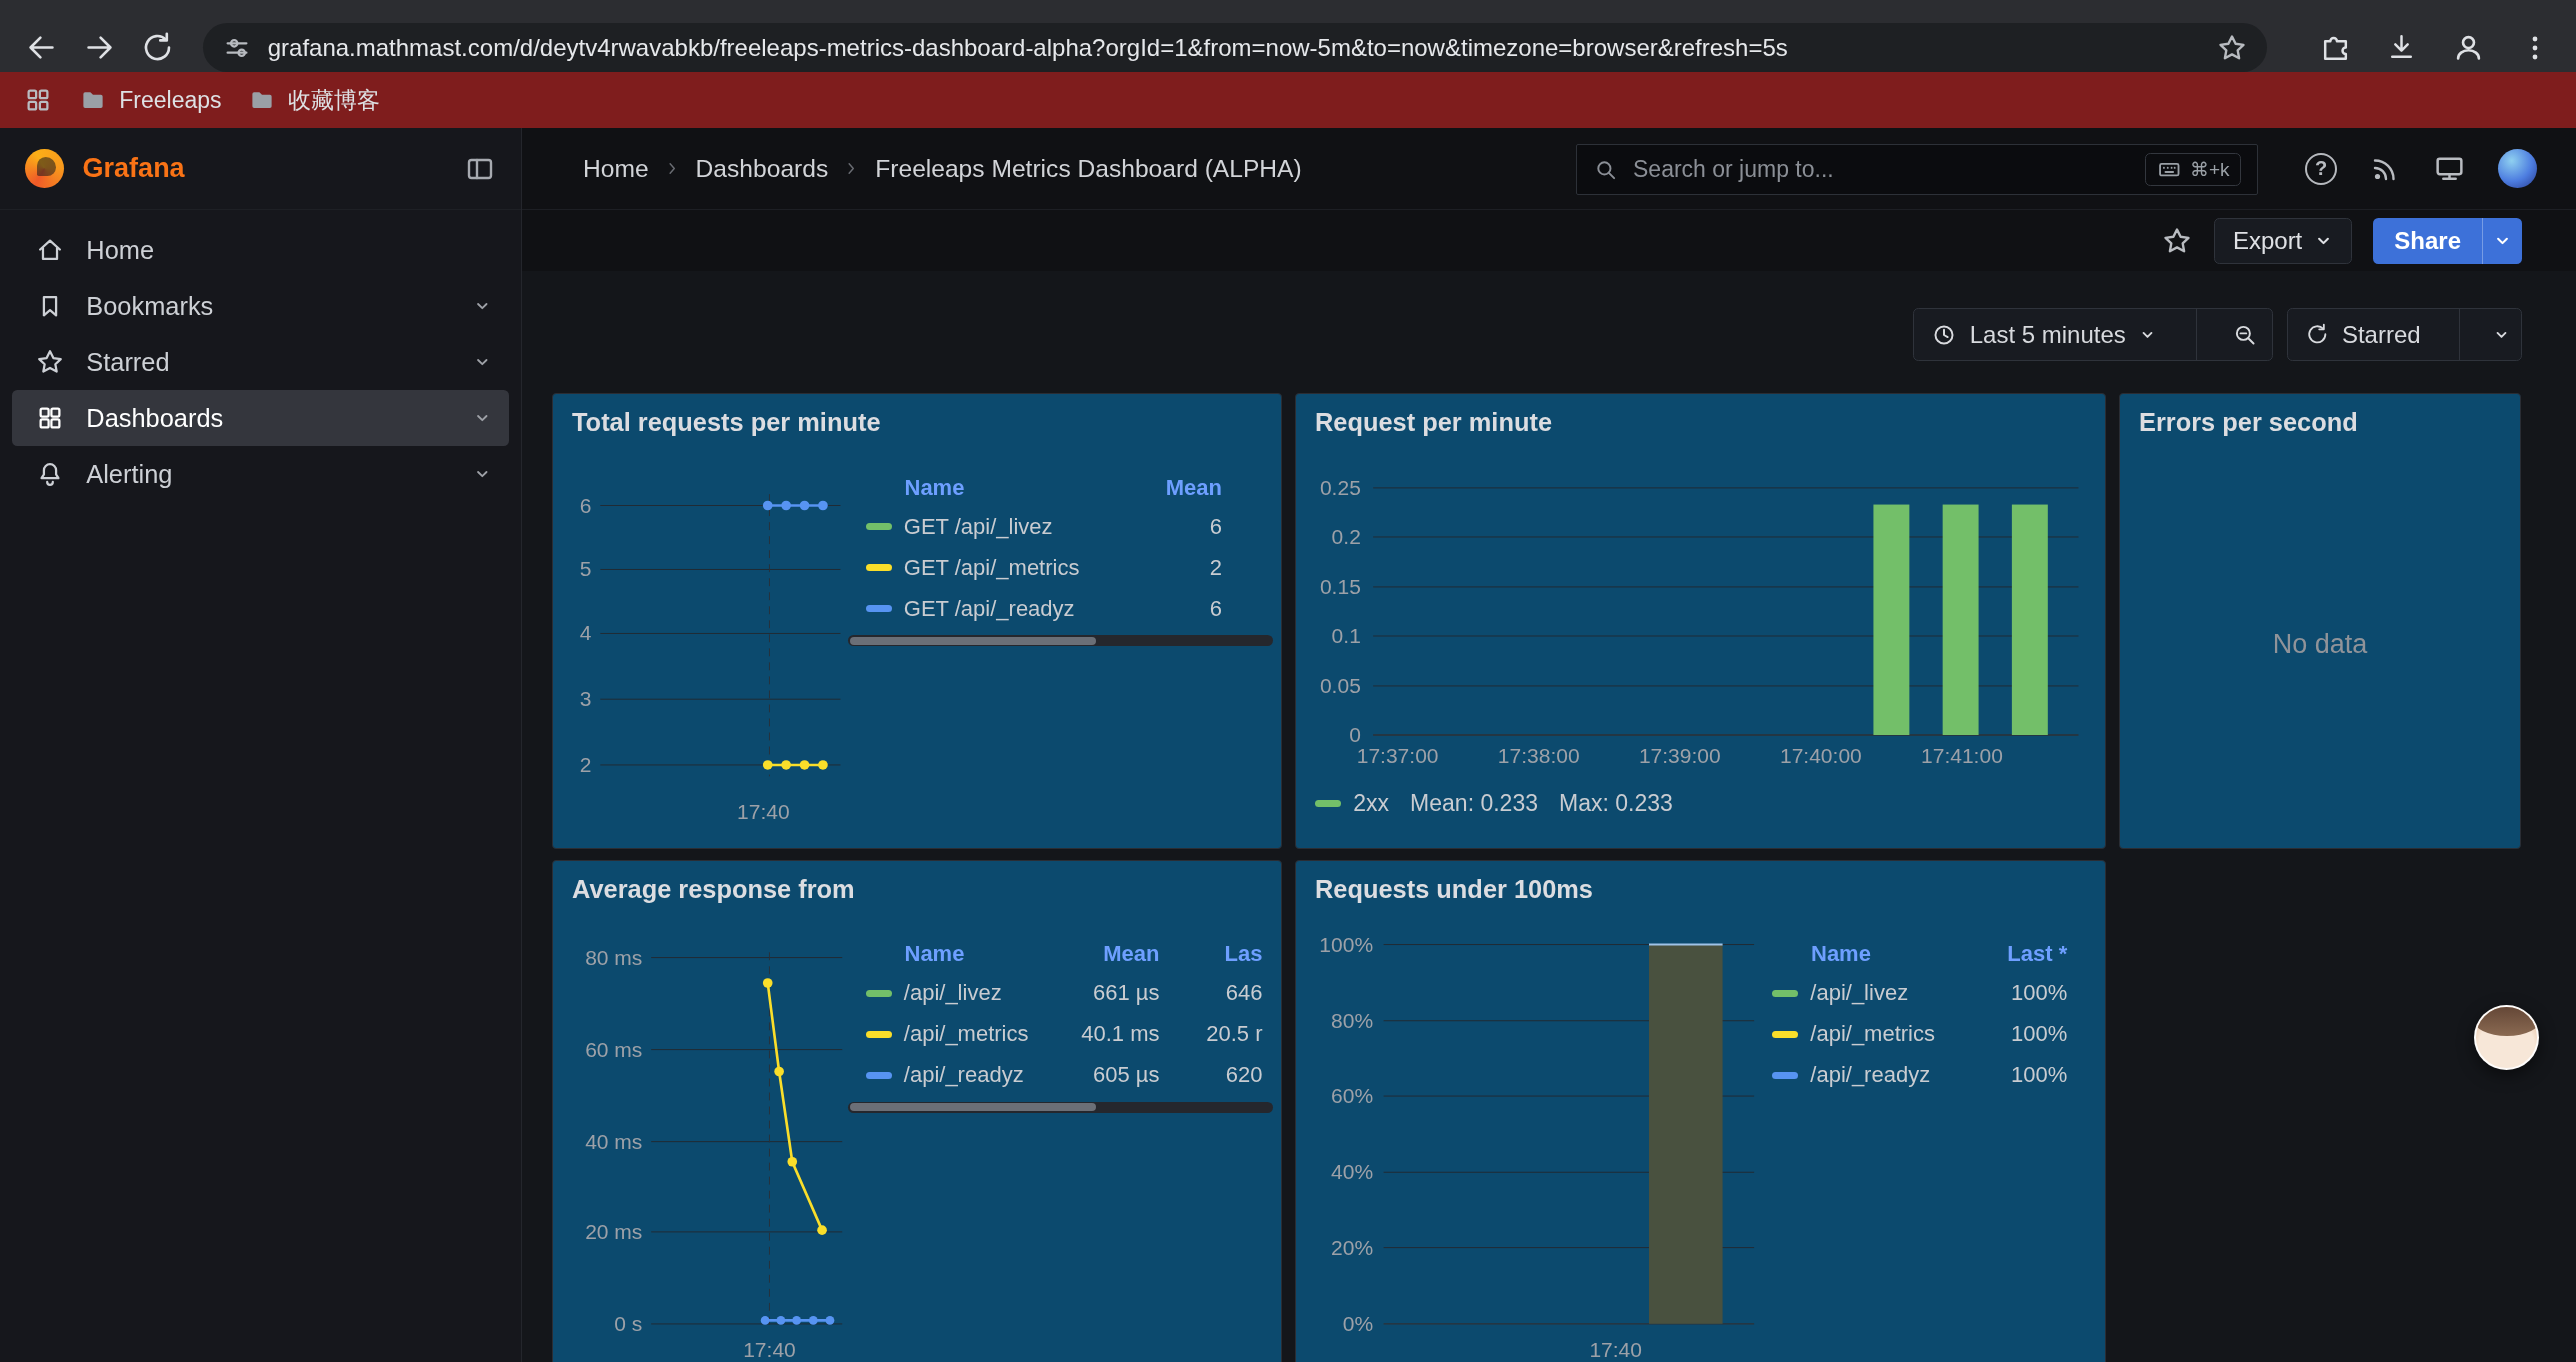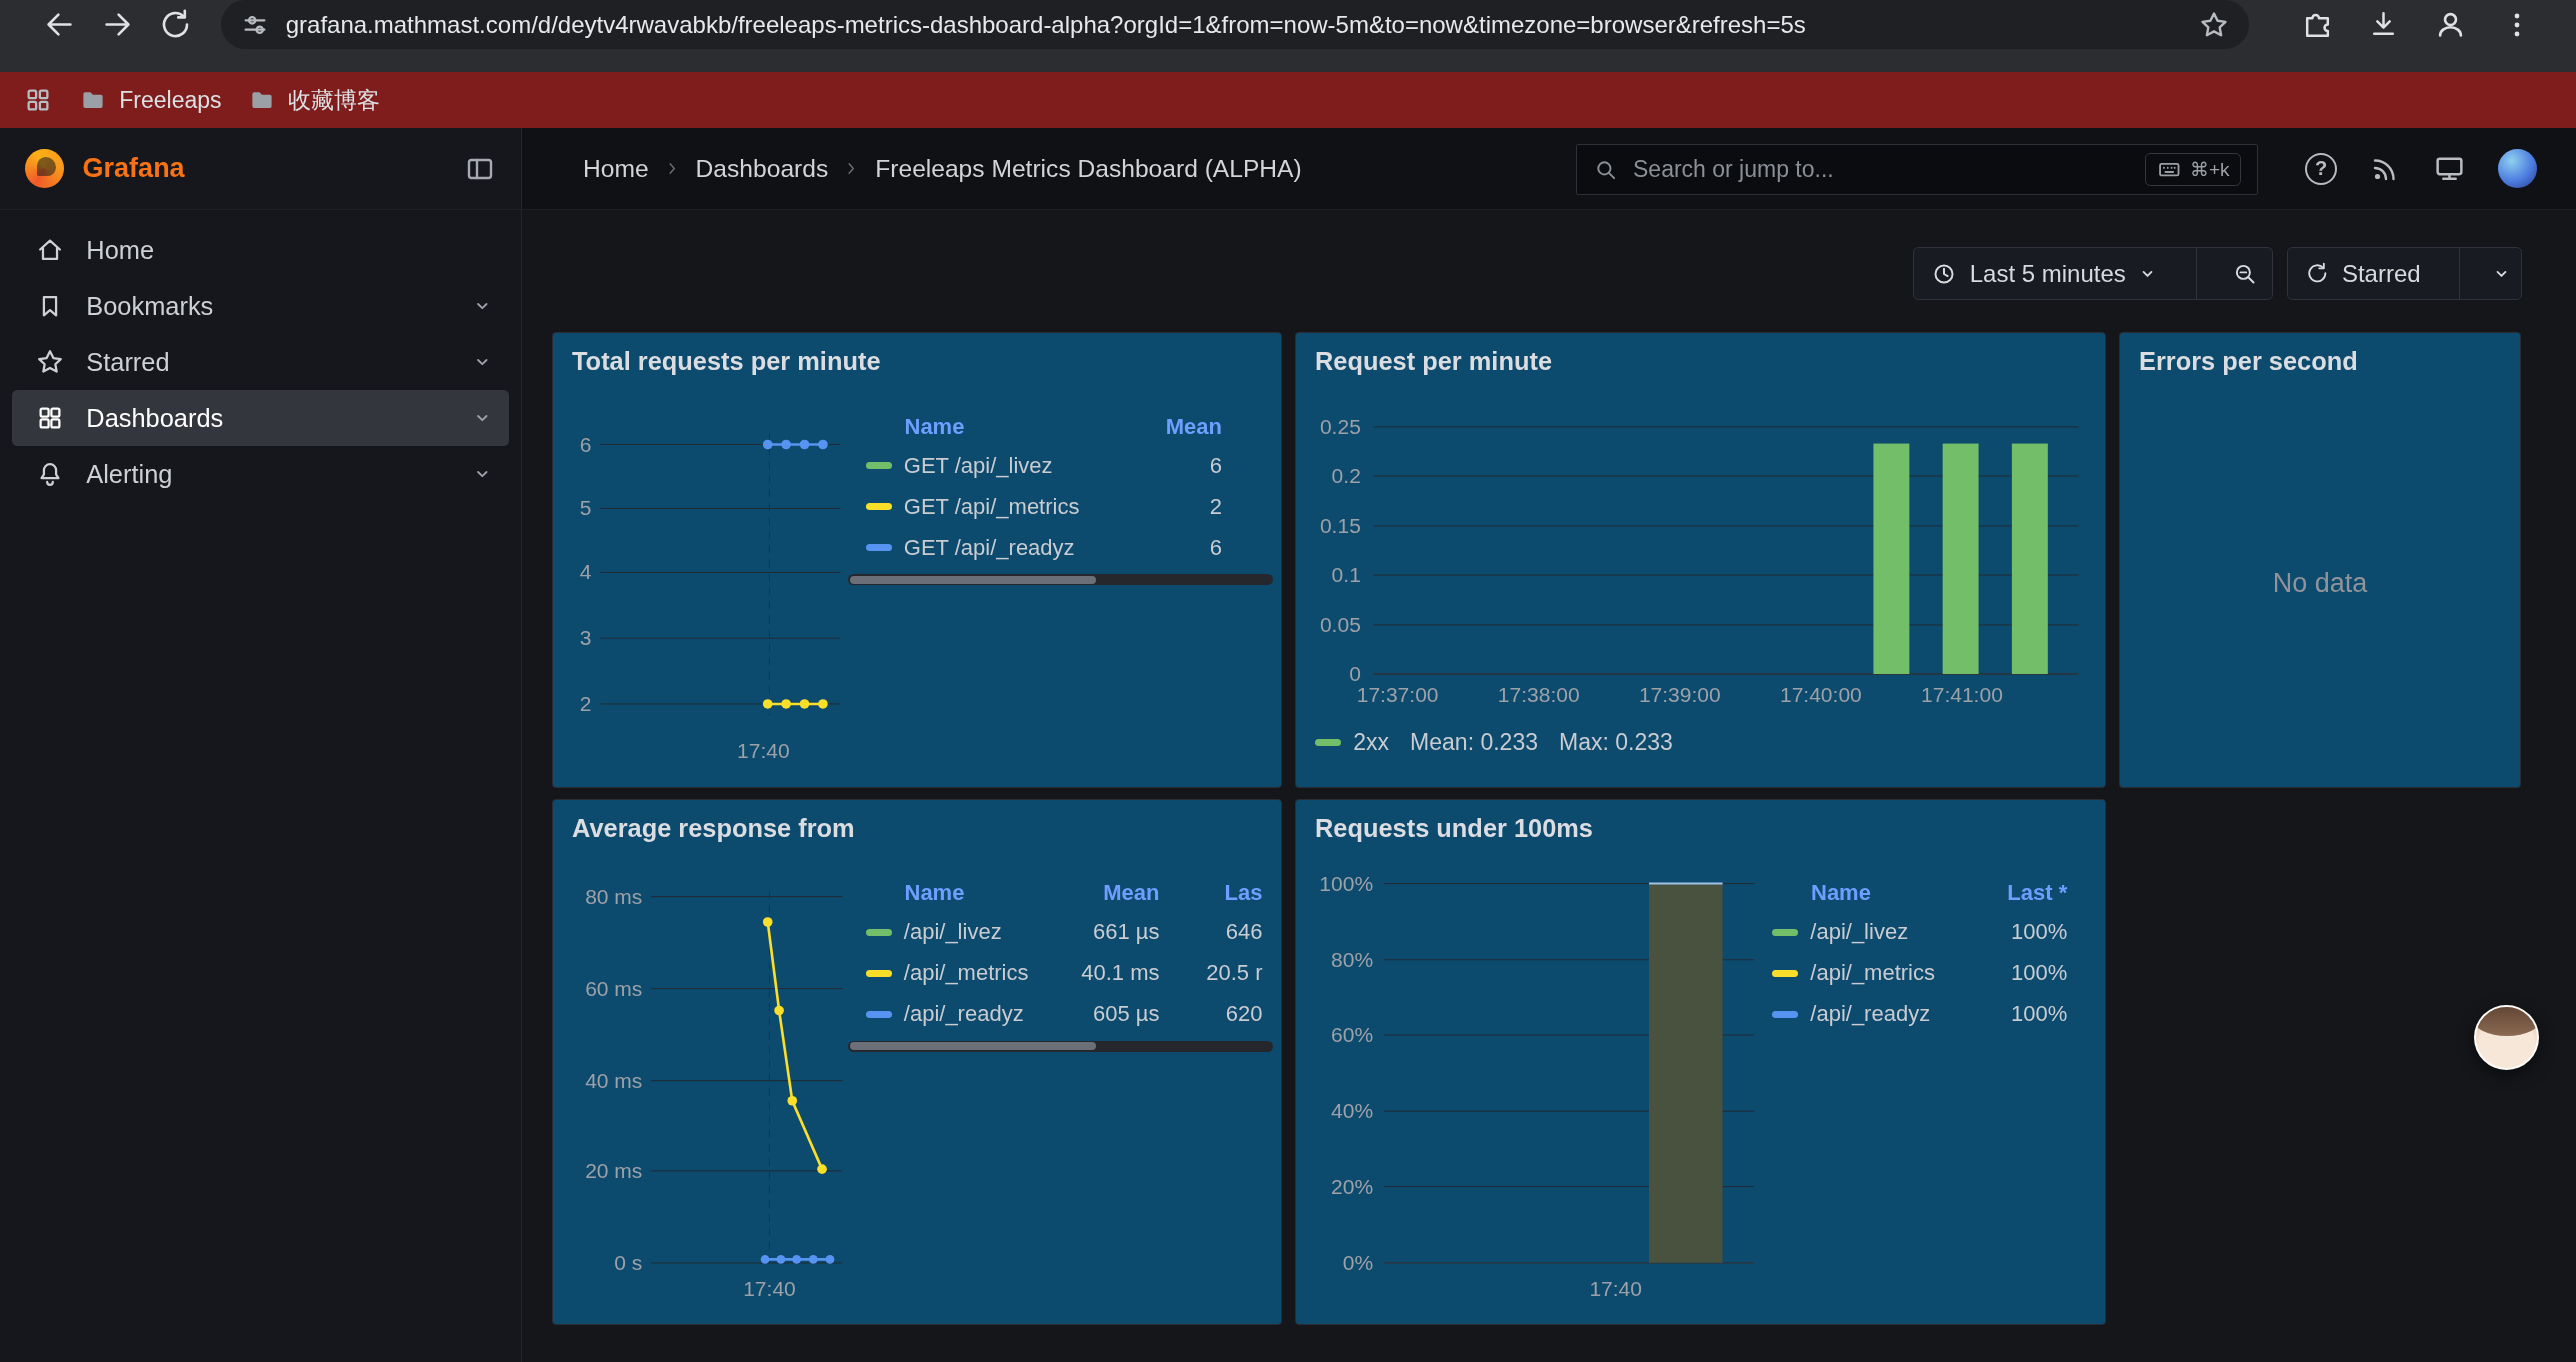--- a/index.html
+++ b/index.html
@@ -8,22 +8,22 @@
     font-family: "Liberation Sans", "DejaVu Sans", sans-serif;
     background: #14161a; color: #d5d7dc;
     position: relative;
   }
   svg { display: block; }
   .ic { fill: none; stroke: currentColor; stroke-width: 2.4; stroke-linecap: round; stroke-linejoin: round; }
   .icf { fill: currentColor; stroke: none; }
 
   
   .toolbar {
-    height: 72px; background: #2c2d31; display: flex; align-items: flex-start;
-    padding: 0 35px; gap: 8.8px;
+    height: 72px; background: #2c2d31; display: flex; align-items: flex-end;
+    padding: 0 17px; gap: 8.8px;
   }
   .nav-btn {
     width: 49px; height: 49px; border-radius: 50%; border: none; background: transparent;
     color: #dfe1e5; display: flex; align-items: center; justify-content: center; flex: none;
   }
   .url-pill {
     flex: 1; height: 49px; background: #1e2023; border-radius: 24.6px;
     display: flex; align-items: center; padding: 0 19px; gap: 16px; margin: 0 35px 0 12.3px;
     color: #b8bbc0;
   }
@@ -384,20 +384,41 @@
               <line class="ic" x1="16" y1="21.5" x2="16" y2="26"></line>
               <line class="ic" x1="10" y1="26" x2="22" y2="26"></line>
             </svg>
         </button>
         <button class="icon-btn">
             <span class="user-avatar"></span>
           </button>
       </div>
     </div>
 
+    <div class="subbar">
+      <button class="icon-btn">
+        <svg width="32" height="32" viewBox="0 0 32 32">
+            <path class="ic" d="M16 4.5 L19.6 11.8 L27.5 12.9 L21.7 18.4 L23.1 26.2 L16 22.4 L8.9 26.2 L10.3 18.4 L4.5 12.9 L12.4 11.8 Z"></path>
+          </svg>
+      </button>
+      <button class="btn">
+        <span>Export</span>
+        <svg width="21" height="21" viewBox="0 0 24 24">
+            <path class="ic" d="M7 10 L12 15 L17 10"></path>
+          </svg>
+      </button>
+      <div class="share-group">
+        <button class="share-main">Share</button>
+        <button class="share-caret">
+          <svg width="21" height="21" viewBox="0 0 24 24">
+              <path class="ic" d="M7 10 L12 15 L17 10"></path>
+            </svg>
+        </button>
+      </div>
+    </div>
 
     <div class="content">
 
       <div class="timebar">
         <div class="tb-group">
           <button class="tb-btn">
             <svg width="26" height="26" viewBox="0 0 32 32">
                 <circle class="ic" cx="16" cy="16" r="10.5"></circle>
                 <path class="ic" d="M16 9.5 V16 L20.5 18.5"></path>
               </svg>

